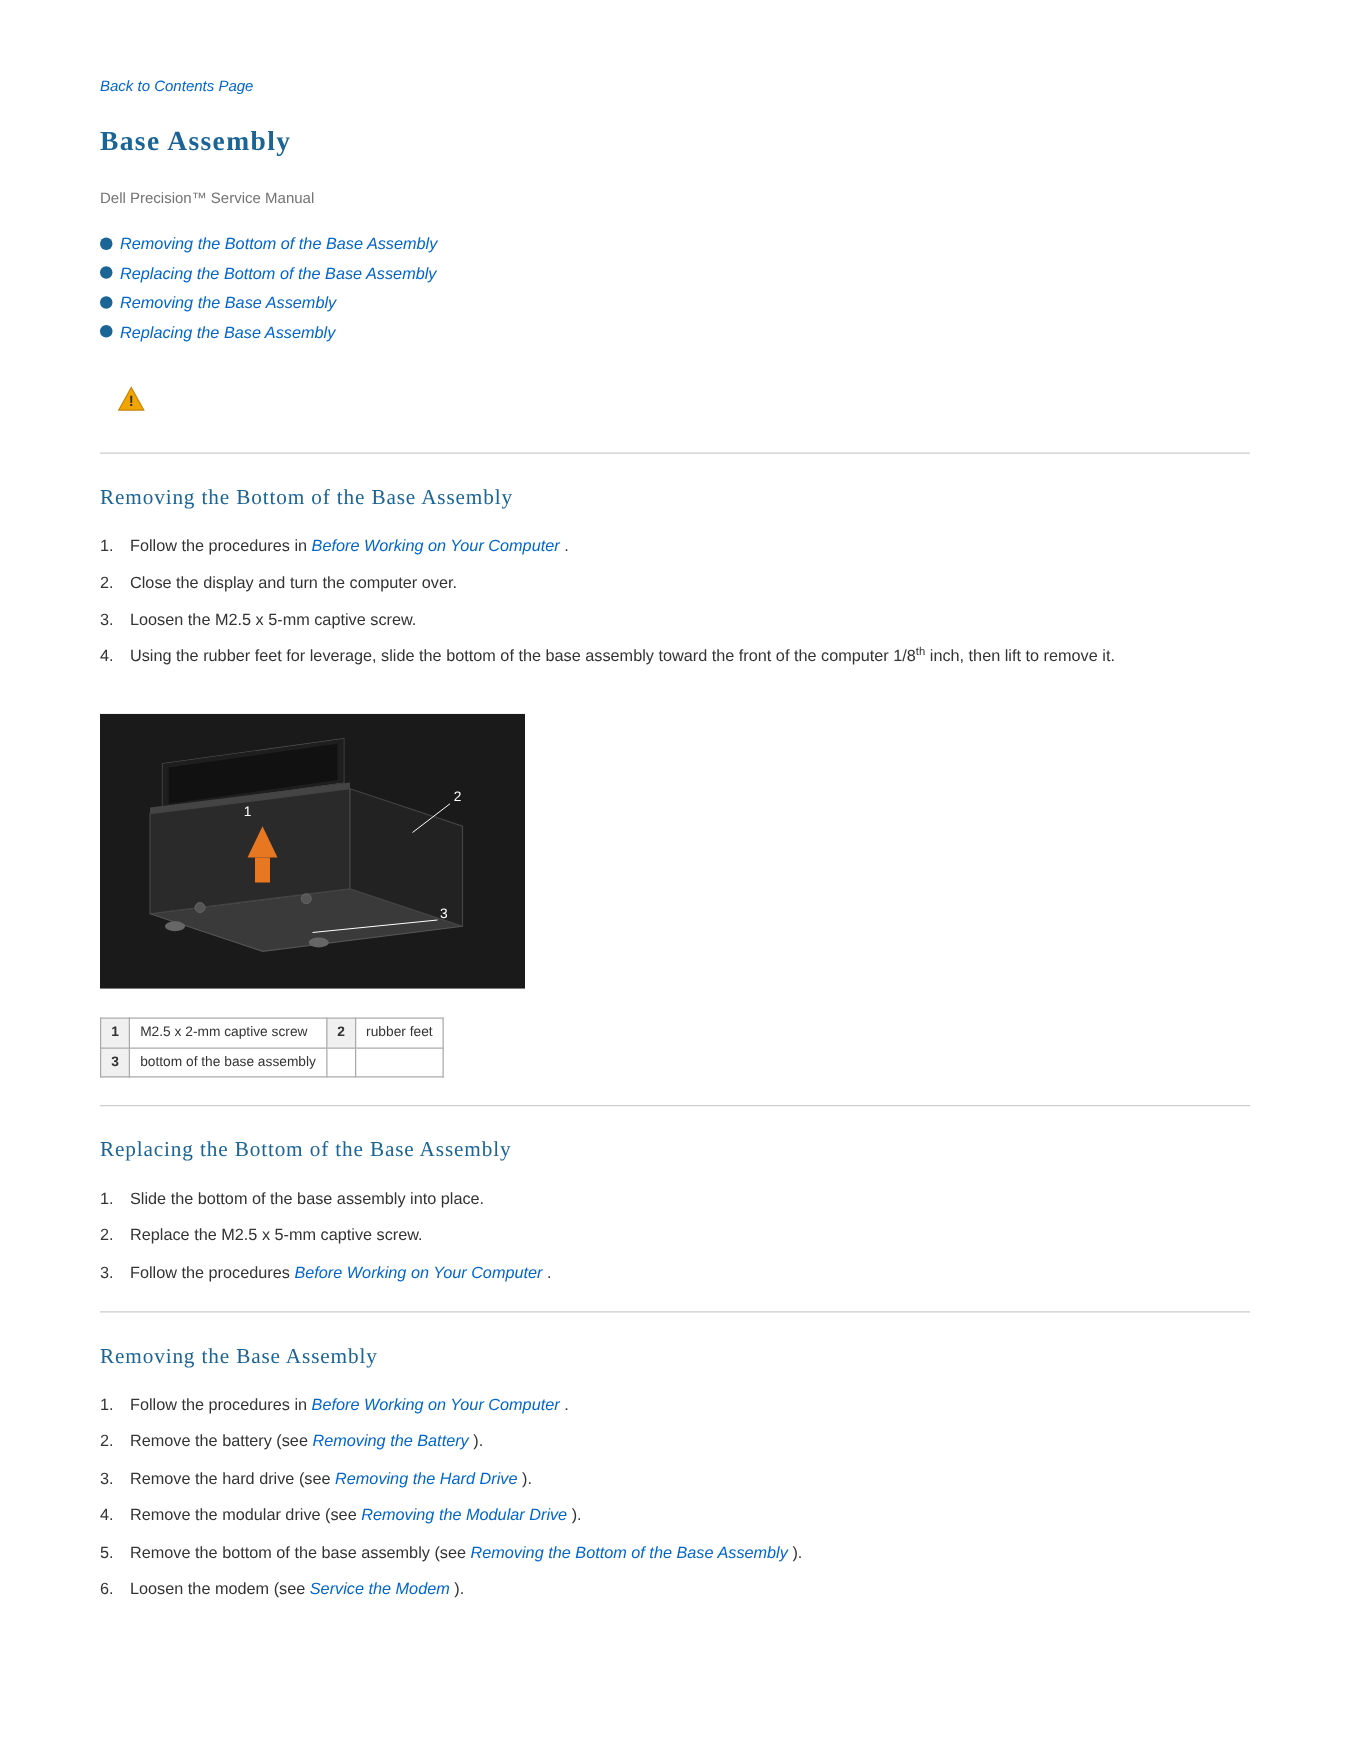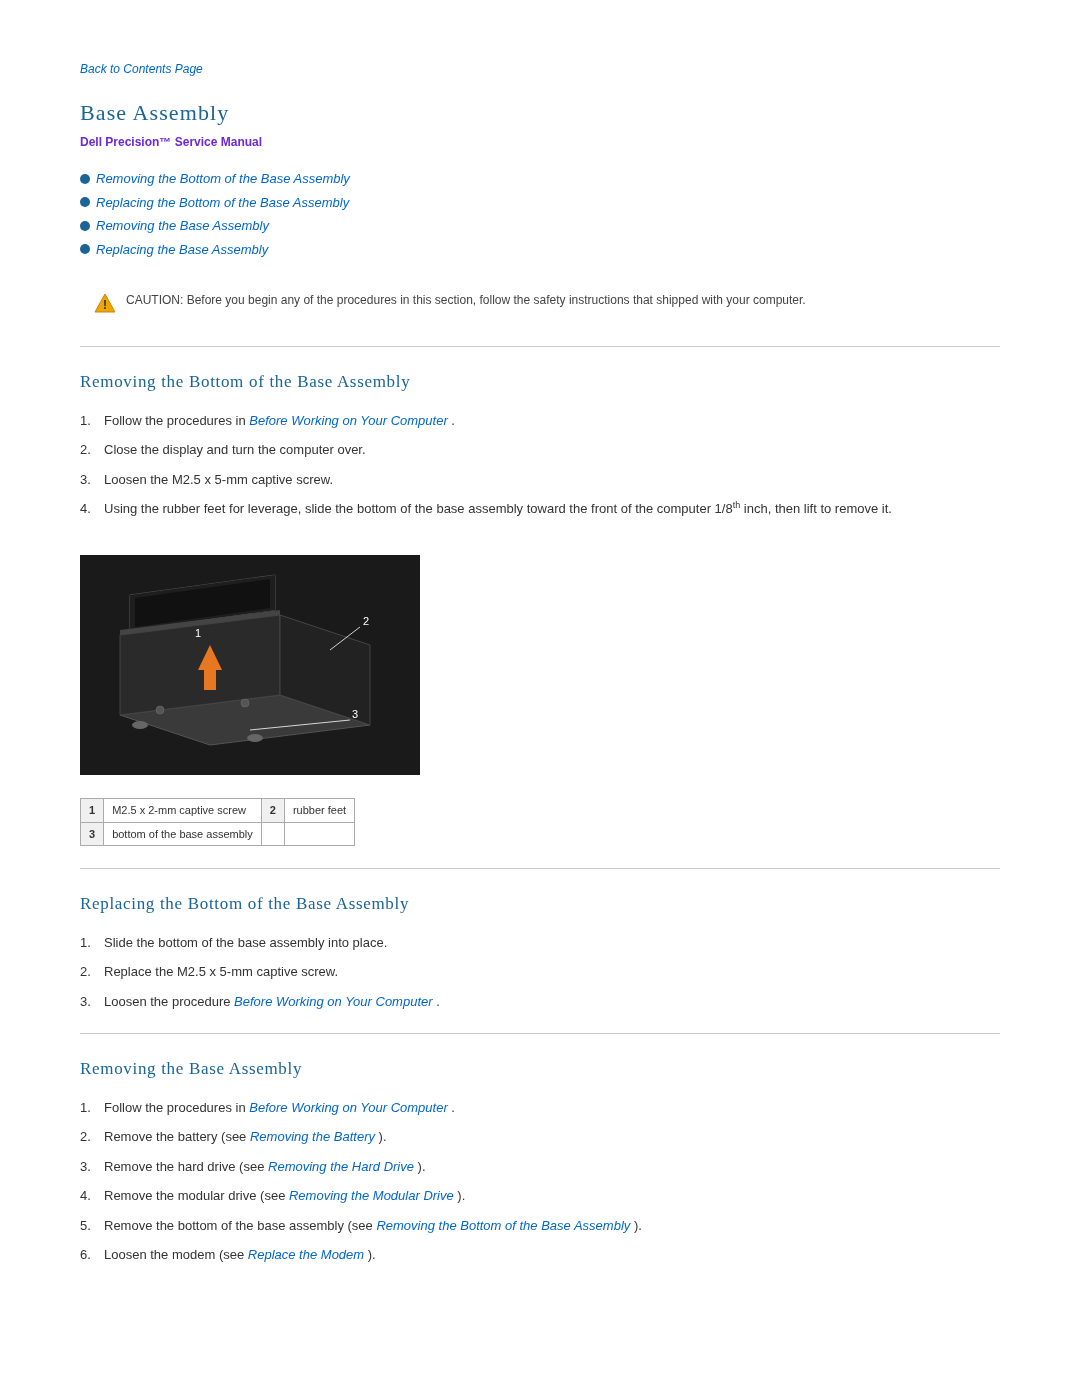--- a/index.html
+++ b/index.html
@@ -11,29 +11,29 @@
       width: 1080px;
       min-height: 1397px;
       padding: 60px 80px 60px 80px;
       line-height: 1.5;
     }
     a { color: #0066cc; text-decoration: none; font-style: italic; }
     .back-link { font-size: 12px; margin-bottom: 18px; display: block; }
     .page-title {
       color: #1a6496;
       font-size: 22px;
-      font-weight: normal;
+      font-weight: bold;
       font-family: Georgia, serif;
       letter-spacing: 0.05em;
-      margin-bottom: 4px;
+      margin-bottom: 20px;
     }
     .subtitle {
       font-size: 12px;
-      font-weight: bold;
-      color: #6d28d9;
+      font-weight: normal;
+      color: #737373;
       margin-bottom: 18px;
     }
     .toc-list {
       list-style: none;
       margin-bottom: 22px;
     }
     .toc-list li {
       margin-bottom: 4px;
       display: flex;
       align-items: center;
@@ -146,21 +146,20 @@
     <span class="toc-bullet"></span>
     <a href="#replacing-base">Replacing the Base Assembly</a>
   </li>
 </ul>
 
 <div class="caution-box">
   <svg class="caution-icon" viewBox="0 0 22 22" xmlns="http://www.w3.org/2000/svg">
     <polygon points="11,2 21,20 1,20" fill="#f0a500" stroke="#c8850a" stroke-width="1"></polygon>
     <text x="11" y="17" text-anchor="middle" font-size="12" font-weight="bold" fill="#333">!</text>
   </svg>
-  <span>CAUTION: Before you begin any of the procedures in this section, follow the safety instructions that shipped with your computer.</span>
 </div>
 
 <hr>
 
 <div id="removing-bottom">
   <h2 class="section-title">Removing the Bottom of the Base Assembly</h2>
   <ol class="steps-list">
     <li>
       <span>Follow the procedures in </span>
       <a href="#">Before Working on Your Computer</a>
@@ -239,21 +238,21 @@
 <div id="replacing-bottom">
   <h2 class="section-title">Replacing the Bottom of the Base Assembly</h2>
   <ol class="steps-list">
     <li>
       <span>Slide the bottom of the base assembly into place.</span>
     </li>
     <li>
       <span>Replace the M2.5 x 5-mm captive screw.</span>
     </li>
     <li>
-      <span>Loosen the procedure </span>
+      <span>Follow the procedures </span>
       <a href="#">Before Working on Your Computer</a>
       <span>.</span>
     </li>
   </ol>
 </div>
 
 <hr>
 
 <div id="removing-base">
   <h2 class="section-title">Removing the Base Assembly</h2>
@@ -278,17 +277,17 @@
       <a href="#">Removing the Modular Drive</a>
       <span>).</span>
     </li>
     <li>
       <span>Remove the bottom of the base assembly (see </span>
       <a href="#removing-bottom">Removing the Bottom of the Base Assembly</a>
       <span>).</span>
     </li>
     <li>
       <span>Loosen the modem (see </span>
-      <a href="#">Replace the Modem</a>
+      <a href="#">Service the Modem</a>
       <span>).</span>
     </li>
   </ol>
 </div>
 
 </body></html>

